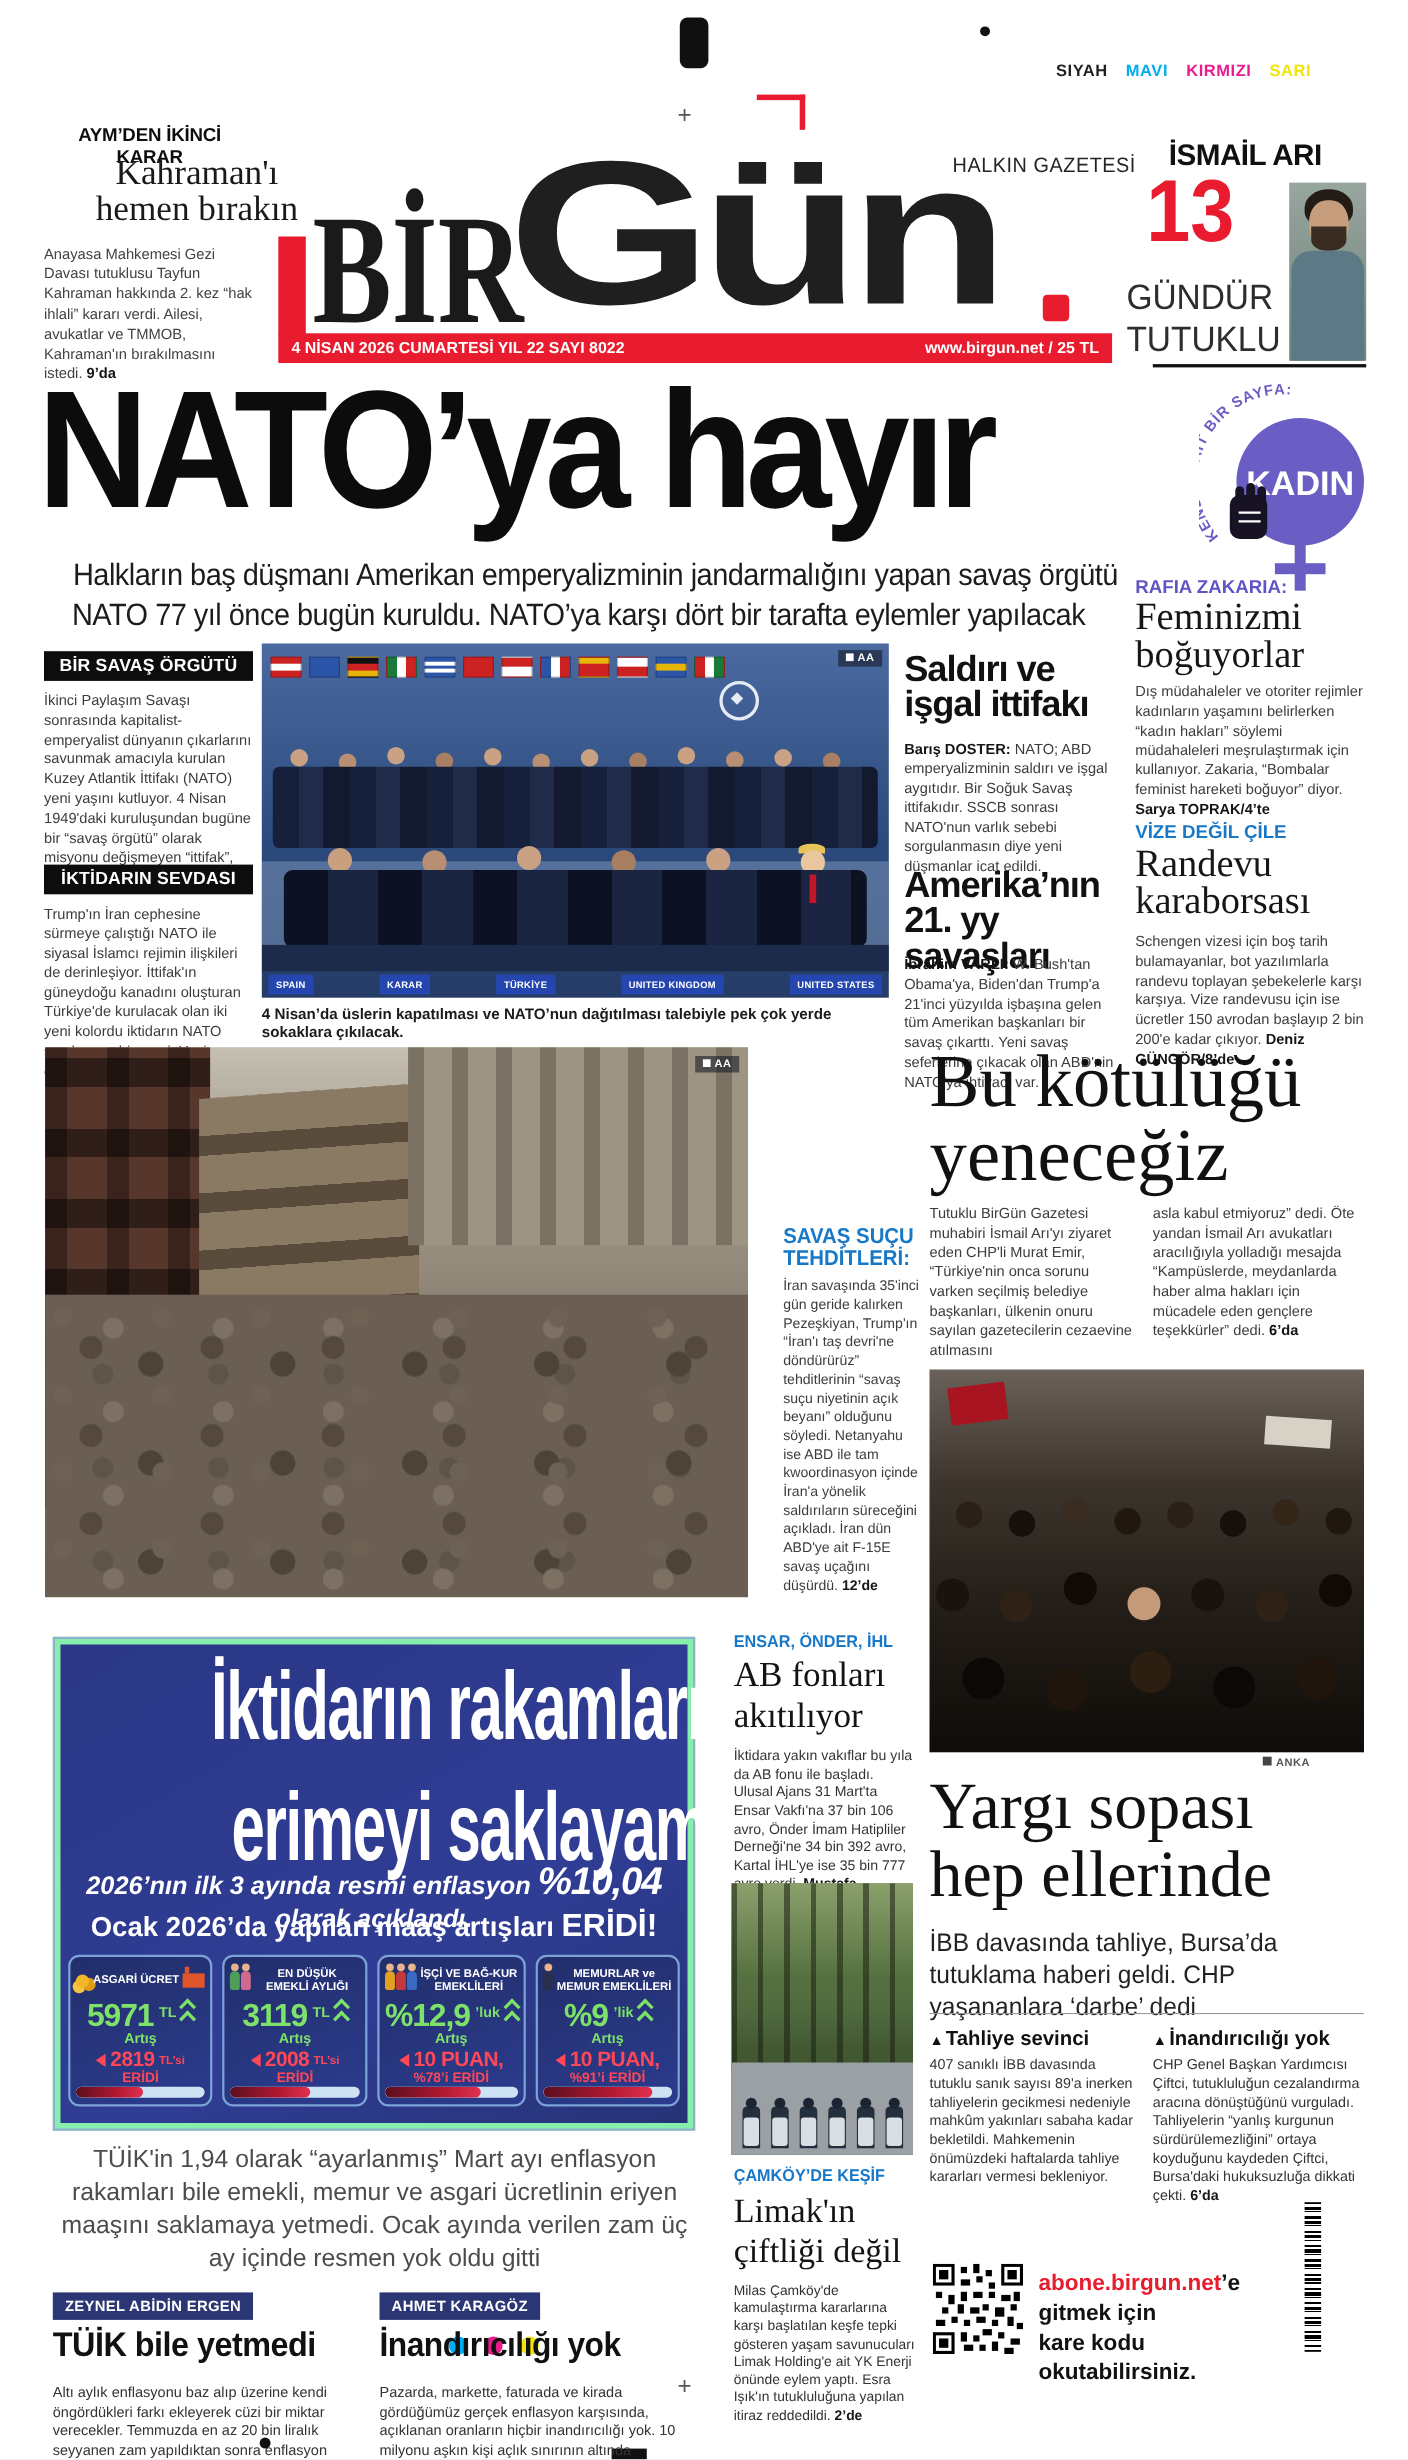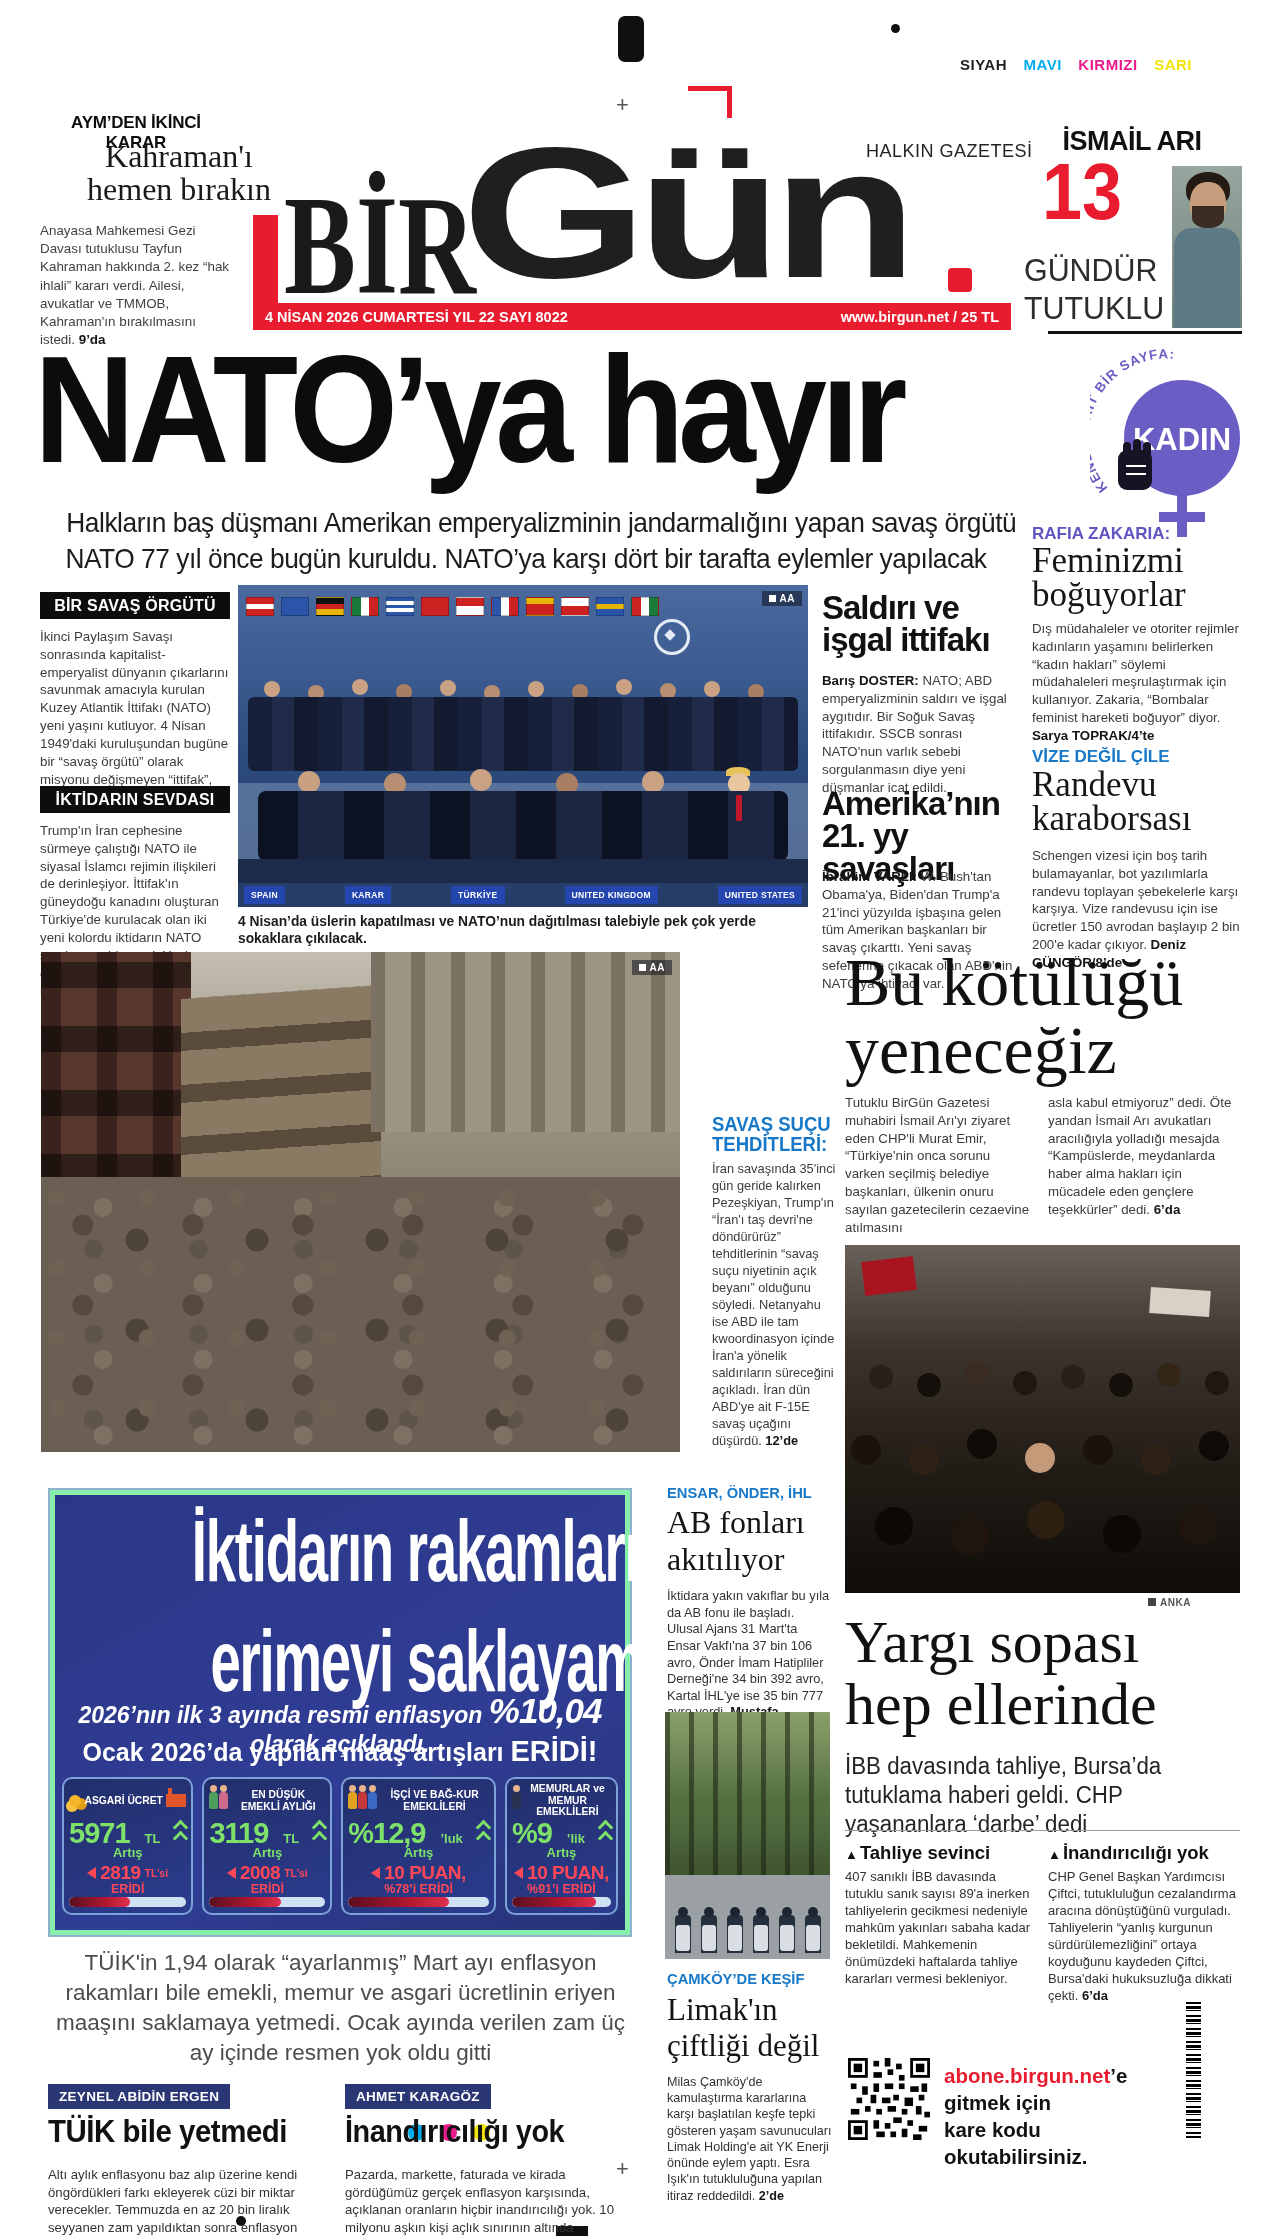--- a/index.html
+++ b/index.html
@@ -193,21 +193,21 @@
   .statdeck{position:absolute;top:196px;width:100%;text-align:center;color:#fff;font-style:italic;
             font-weight:bold;font-size:23px;}
   .statdeck .big{font-size:35px;letter-spacing:-1px;}
   .statsub{position:absolute;top:240px;width:100%;text-align:center;color:#fff;font-weight:bold;font-size:25px;}
   .statsub .big{font-size:29px;font-weight:800;}
   .cards{position:absolute;left:7px;right:7px;top:282px;display:flex;gap:9px;}
   .card{flex:1;height:138px;border:2px solid #7ca3d8;border-radius:10px;box-sizing:border-box;
         background:linear-gradient(160deg,#222e6b,#2c3c8e);padding:5px 5px 6px;display:flex;flex-direction:column;}
   .cardhead{display:flex;align-items:center;gap:3px;min-height:33px;}
   .cardtitle{flex:1;color:#fff;font-weight:bold;font-size:10.3px;line-height:1.12;text-align:center;}
-  .gainrow{display:flex;justify-content:center;align-items:flex-end;gap:15px;margin-top:3px;}
+  .gainrow{display:flex;justify-content:center;align-items:flex-start;gap:5px;margin-top:3px;}
   .gainval{color:#7ee26a;font-weight:800;font-size:29px;line-height:.9;letter-spacing:-1px;}
   .gainsuf{color:#7ee26a;font-weight:bold;font-size:13px;margin-top:2px;}
   .gainlbl{text-align:center;color:#7ee26a;font-weight:bold;font-size:13px;line-height:1.1;}
   .chevcol{display:flex;flex-direction:column;margin-top:1px;}
   .chev{width:8px;height:8px;border-left:3px solid #7ee26a;border-top:3px solid #7ee26a;transform:rotate(45deg);margin:-2px 0 2px;}
   .lossrow{display:flex;justify-content:center;align-items:center;gap:4px;margin-top:3px;}
   .ltri{width:0;height:0;border-top:6px solid transparent;border-bottom:6px solid transparent;border-right:9px solid #ff4757;}
   .lossbig{color:#ff4757;font-weight:800;font-size:19px;line-height:1;letter-spacing:-.5px;}
   .losssm{color:#ff4757;font-weight:800;font-size:10.5px;line-height:1;}
   .lossl2{text-align:center;color:#ff4757;font-weight:800;font-size:12.5px;line-height:1.15;}

